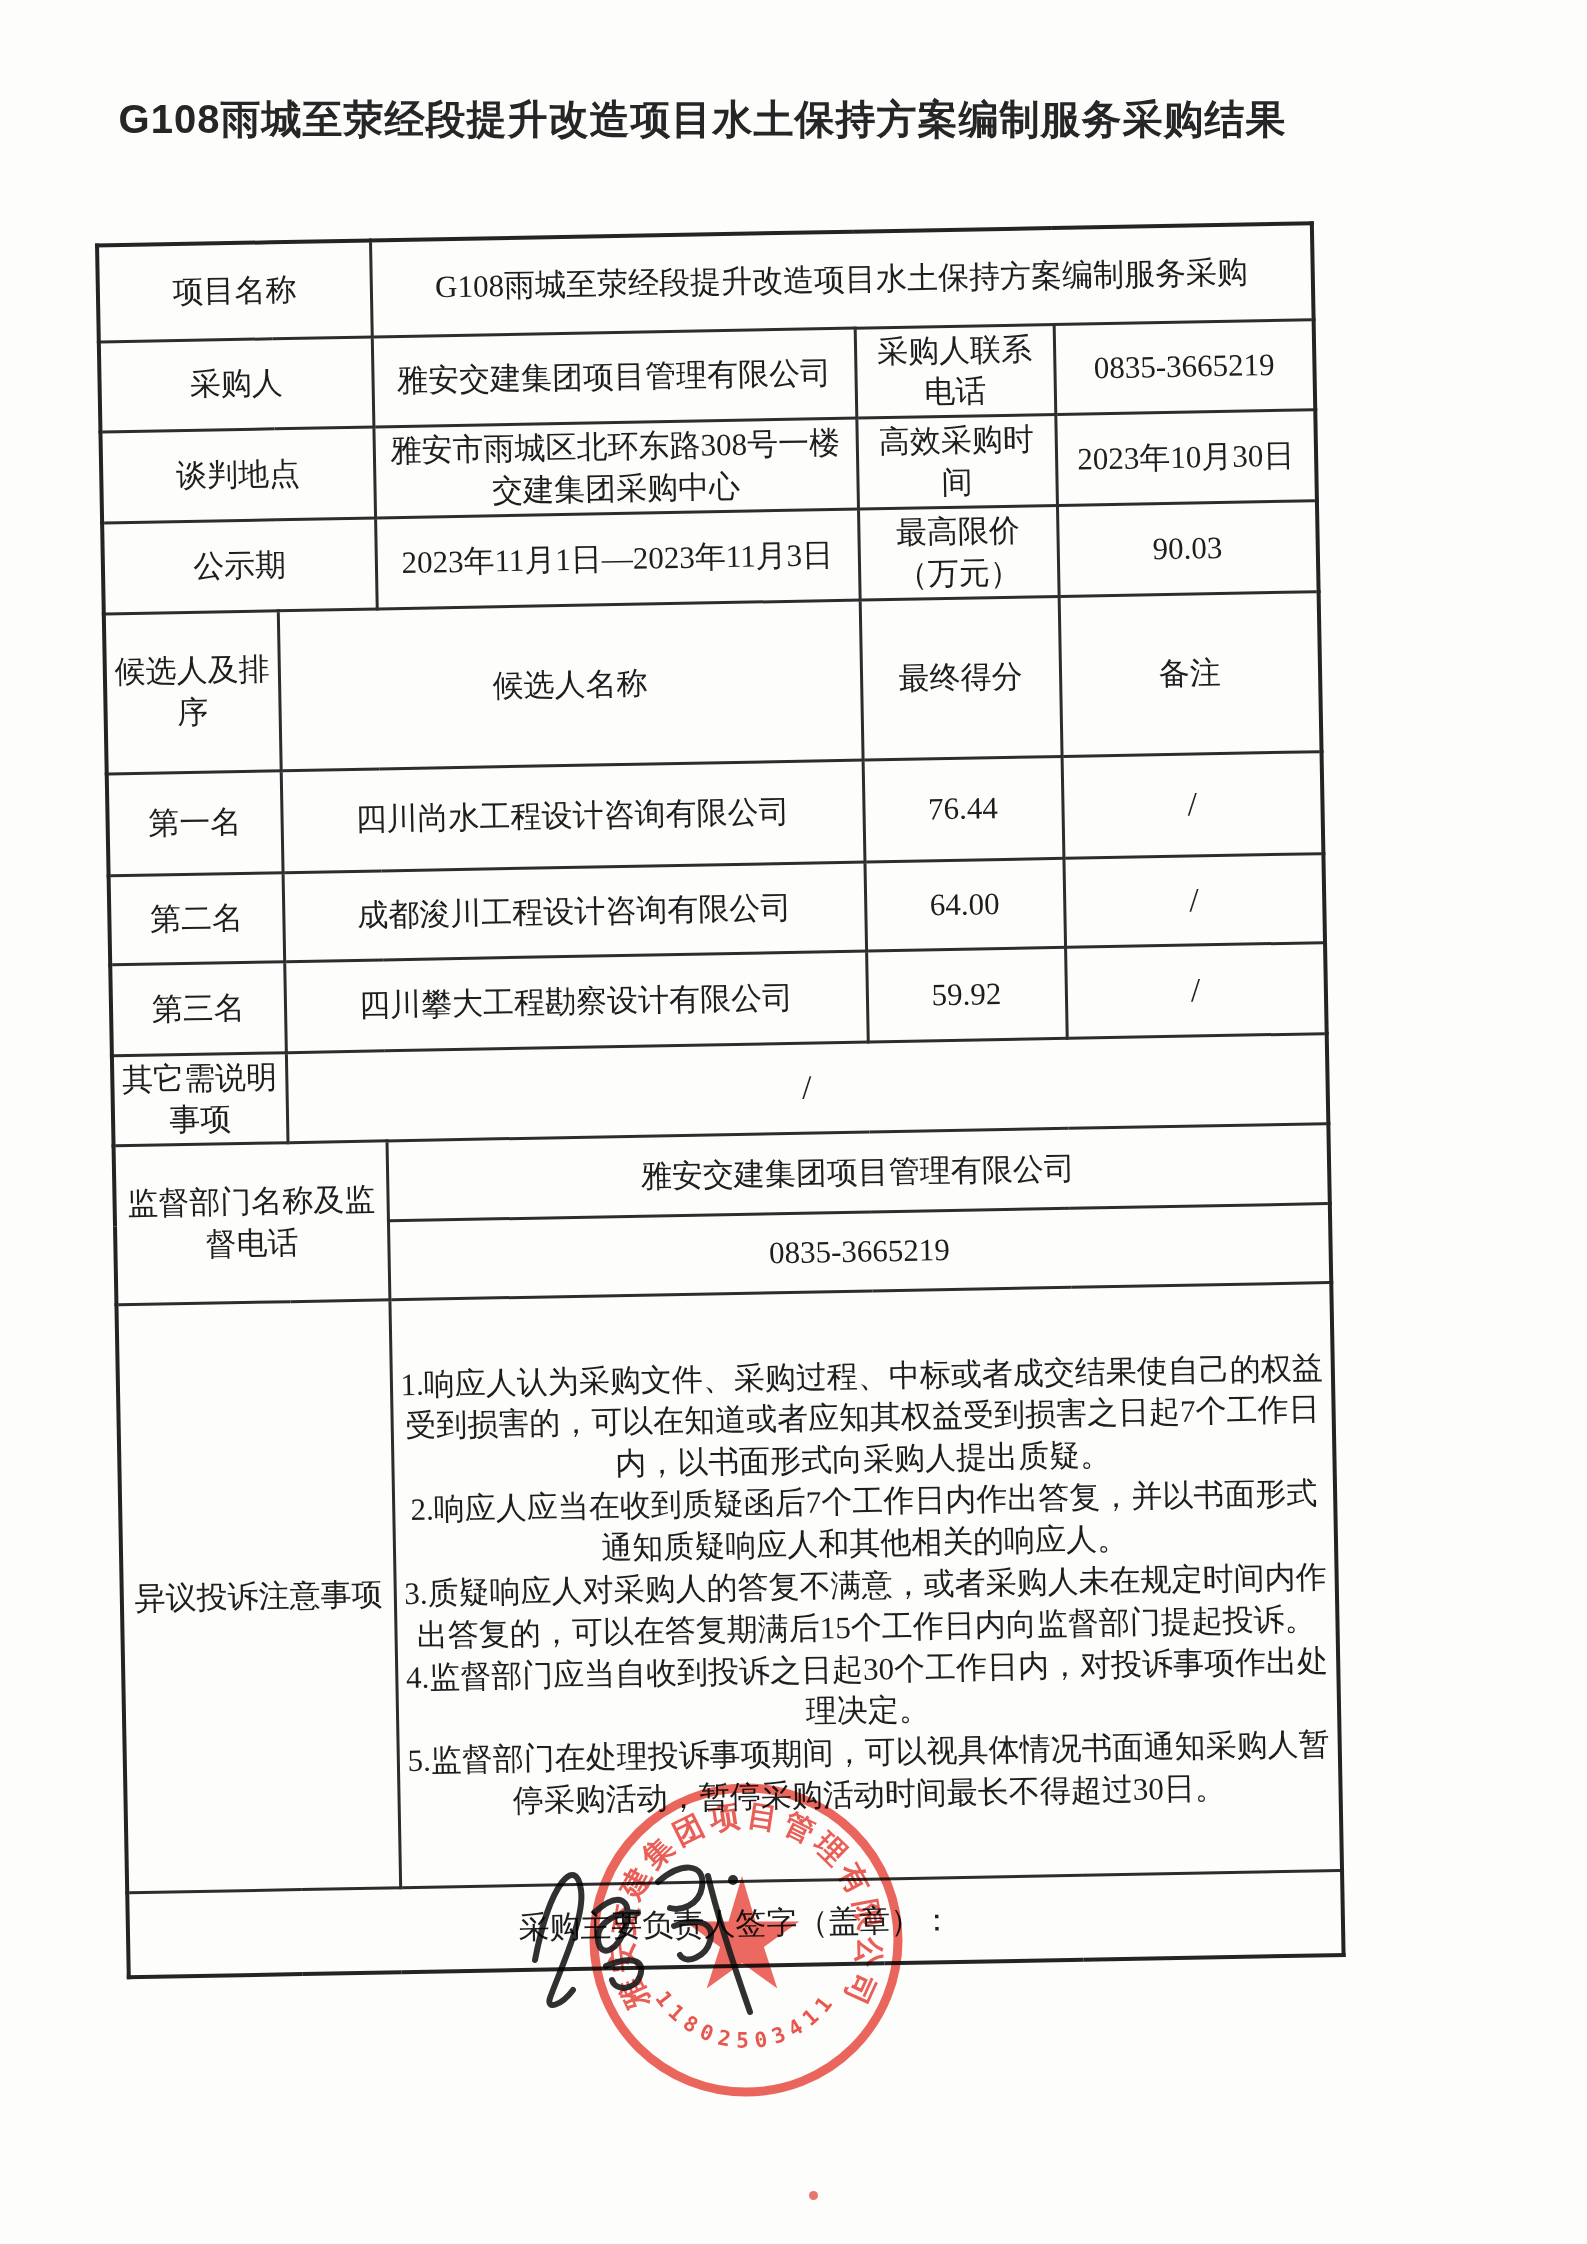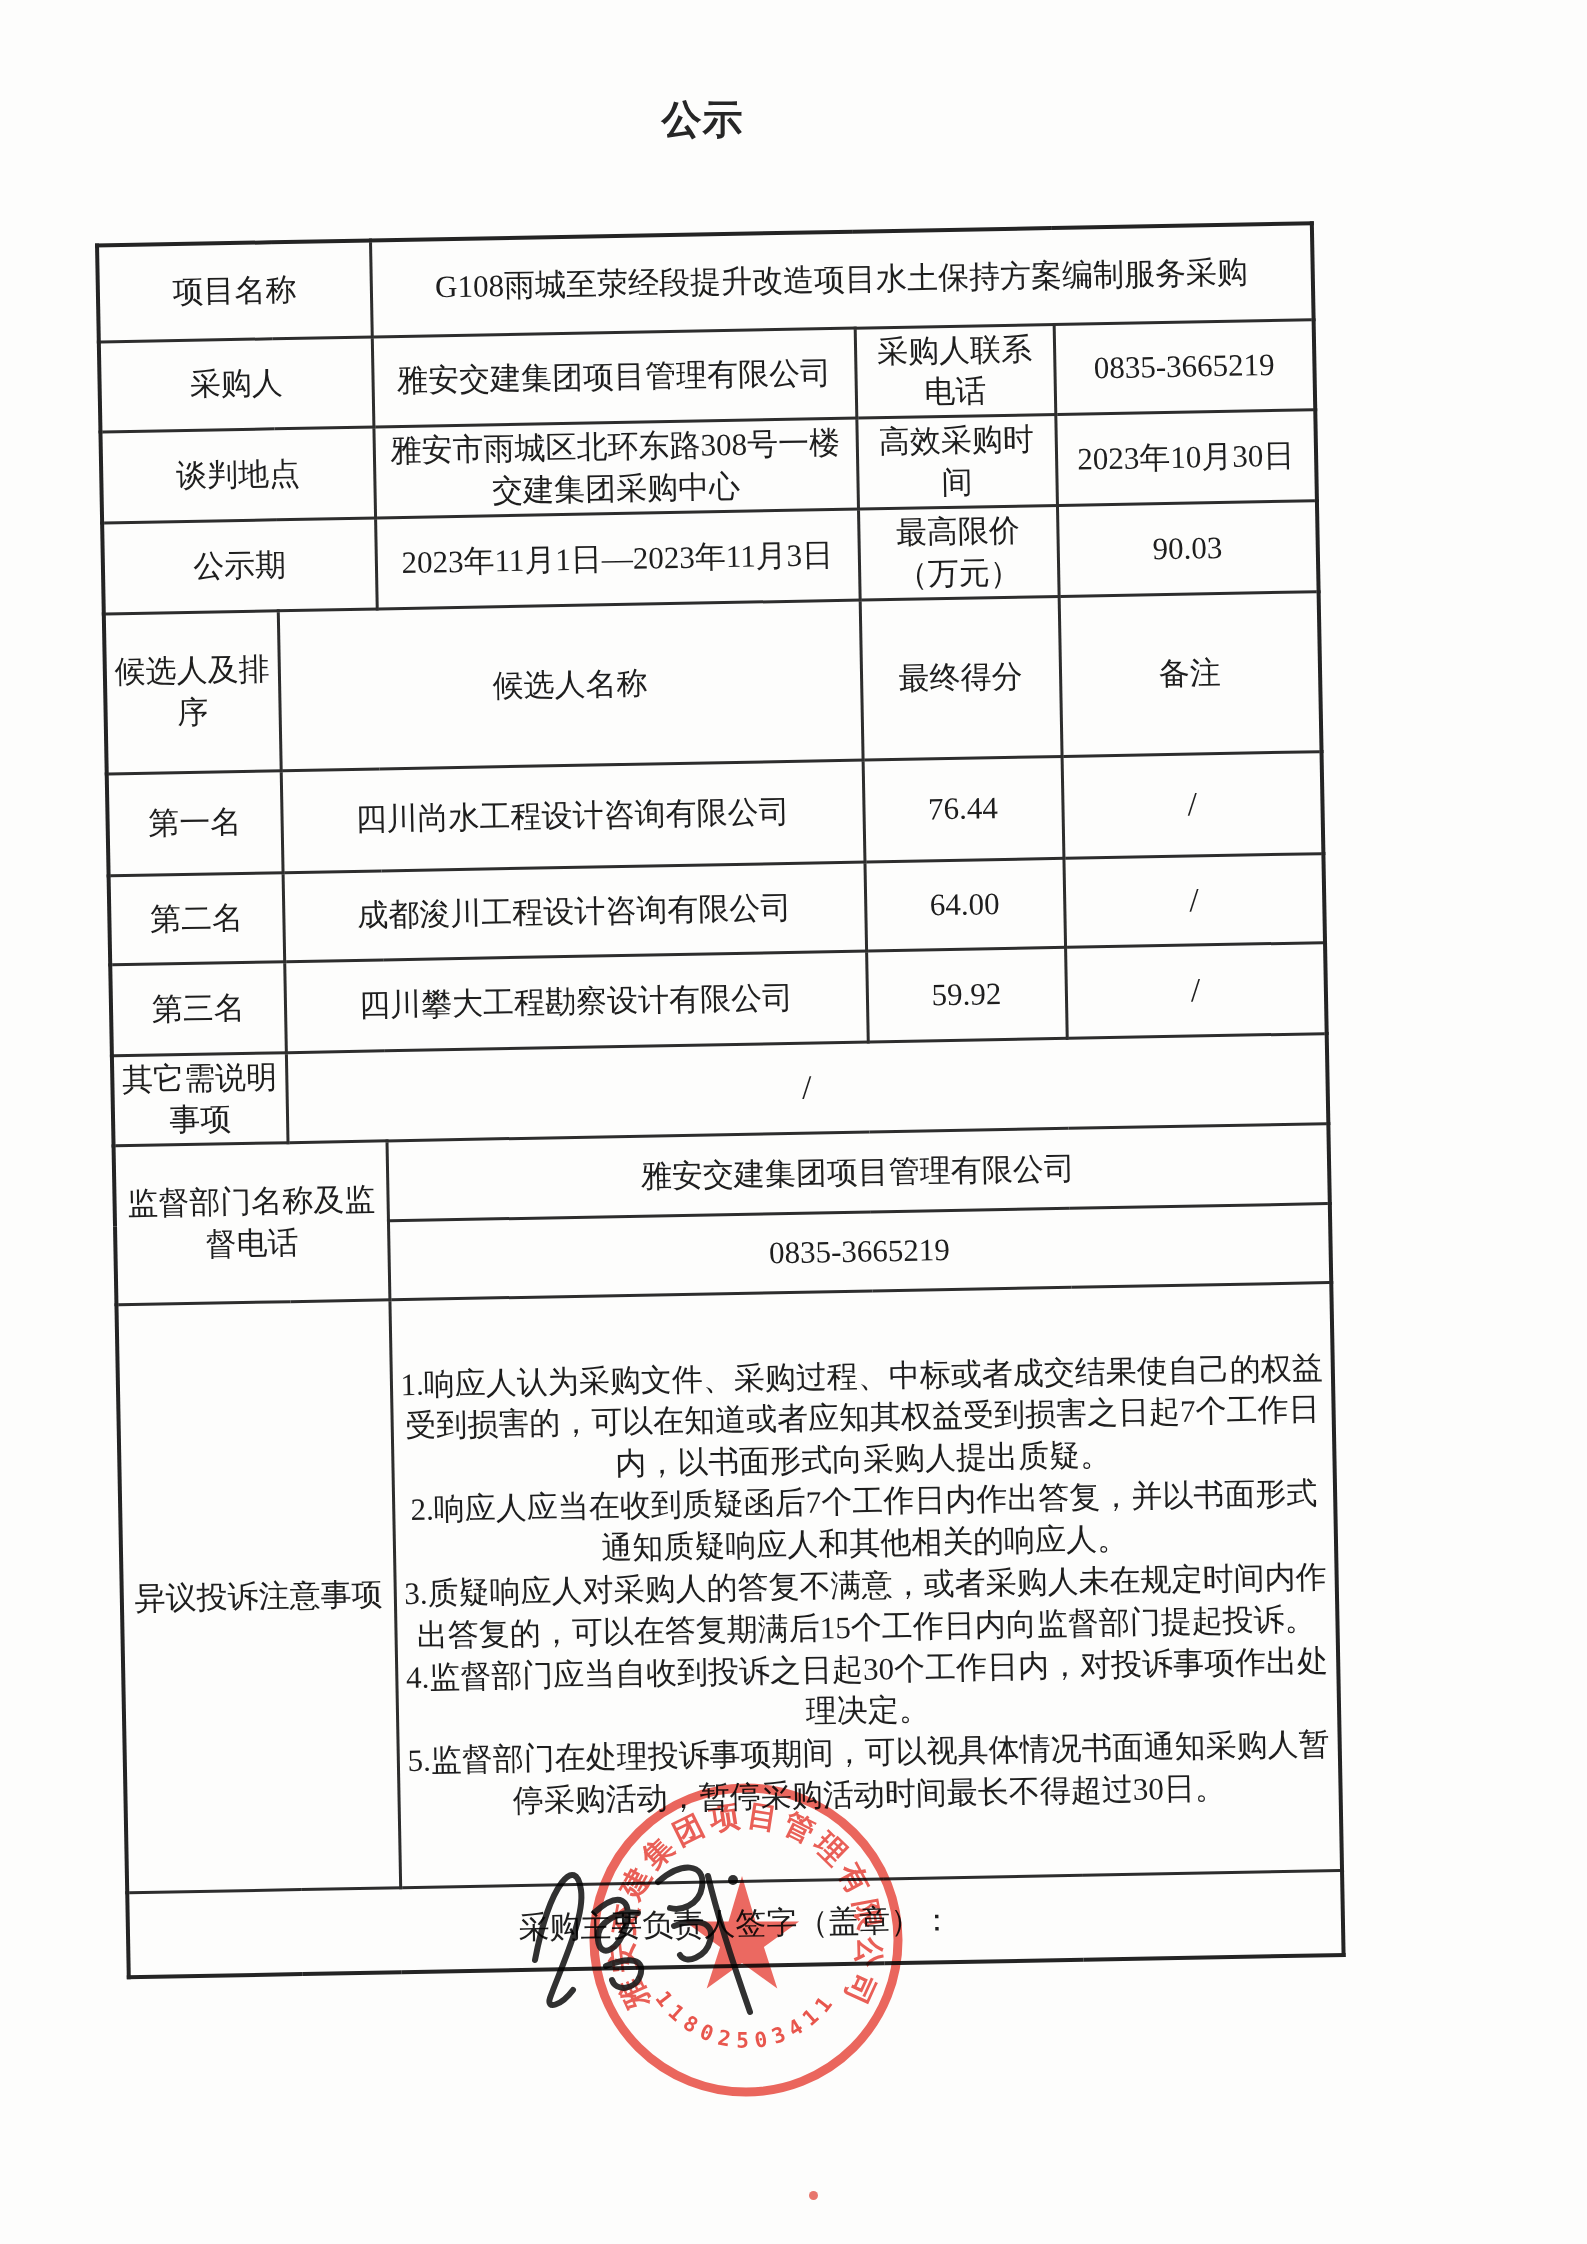--- a/index.html
+++ b/index.html
@@ -55,21 +55,21 @@
     position:absolute;left:809px;top:2191px;width:9px;height:9px;
     border-radius:50%;background:#e0483e;opacity:.75;
   }
 </style>
 </head>
 <body>
 
 <div class="page">
 
   <div class="doc-title">
-    <div>公示</div>
+    <div>G108雨城至荥经段提升改造项目水土保持方案编制服务采购结果</div>
   </div>
 
   <div class="tbl-wrap">
   <table class="main">
     <colgroup>
       <col style="width:174px">
           <col style="width:99px">
           <col style="width:483px">
       <col style="width:199px">
           <col style="width:260px">

